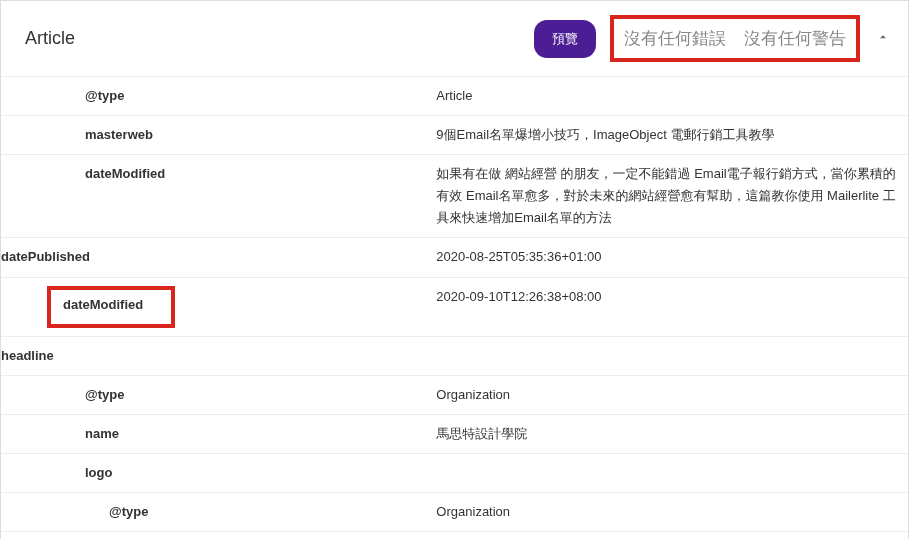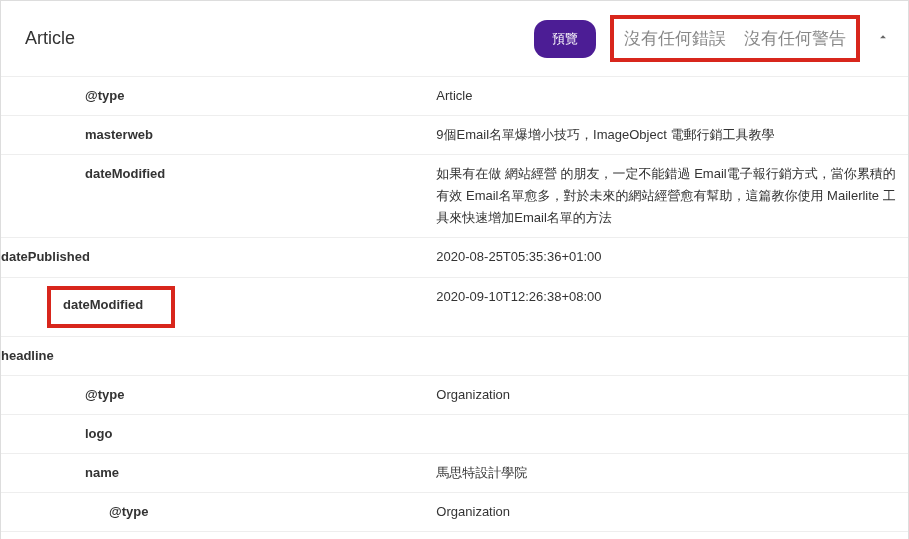--- a/index.html
+++ b/index.html
@@ -122,26 +122,26 @@
           </tr>
           <tr>
             <td class="key indent-1"><span class="keytext">headline</span></td>
             <td class="val"></td>
           </tr>
           <tr>
             <td class="key indent-2"><span class="keytext">@type</span></td>
             <td class="val">Organization</td>
           </tr>
           <tr>
+            <td class="key indent-2"><span class="keytext">name</span></td>
+            <td class="val">馬思特設計學院</td>
+          </tr>
+          <tr>
             <td class="key indent-2"><span class="keytext">logo</span></td>
             <td class="val"></td>
-          </tr>
-          <tr>
-            <td class="key indent-2"><span class="keytext">name</span></td>
-            <td class="val">馬思特設計學院</td>
           </tr>
           <tr>
             <td class="key indent-3"><span class="keytext">@type</span></td>
             <td class="val">Organization</td>
           </tr>
           <tr>
             <td class="key indent-3"><span class="keytext">url</span></td>
             <td class="val">https://tech.masterweb.com.tw/wp-content/uploads/logo_mastertech.jpg</td>
           </tr>
         </tbody>

